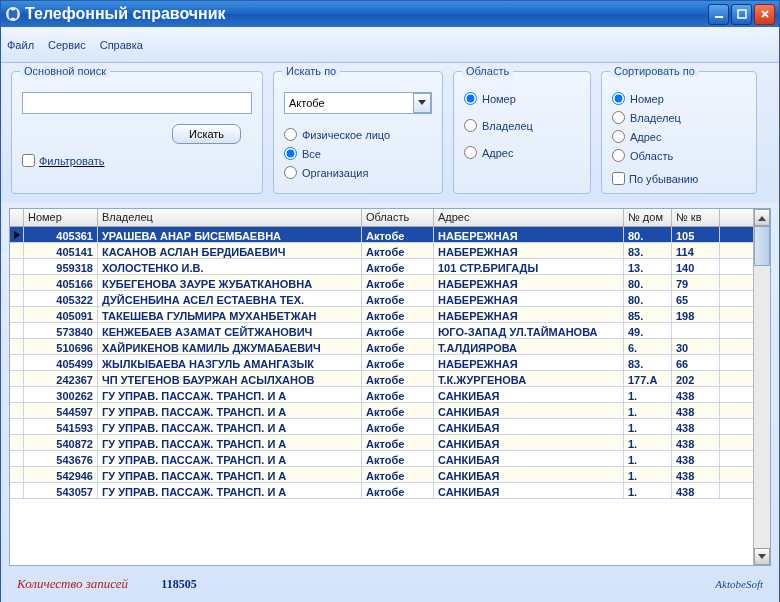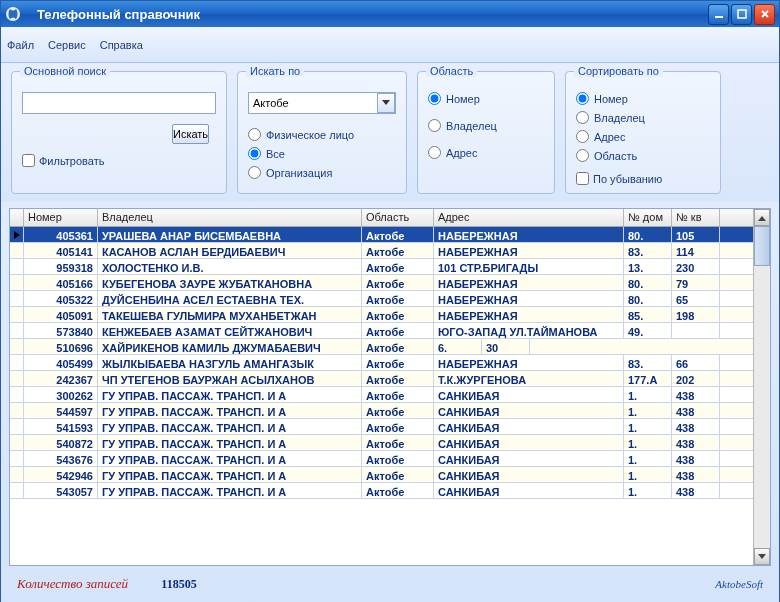--- a/index.html
+++ b/index.html
@@ -1,36 +1,36 @@
 <!DOCTYPE html>
 <html><head>
 <meta charset="utf-8">
 <style>
 * { box-sizing: border-box; margin: 0; padding: 0; }
 body { font-family: Tahoma, Arial, sans-serif; font-size: 11px; background: #fff; }
 .window { width: 780px; border: 1px solid #2a5ba8; background: linear-gradient(to bottom, #e8f0fd, #d5e4fa); }
 .titlebar { height: 26px; background: linear-gradient(to bottom, #3a8ee0, #1b63c4 50%, #1558b8 50%, #2970cc); display: flex; align-items: center; padding: 0 4px; color: #fff; font-weight: bold; }
 .titlebar-icon { width: 16px; height: 16px; margin-right: 4px; display: inline-block; }
 .titlebar-icon svg { width: 16px; height: 16px; }
-.title-text { flex: 1; font-size: 13px; margin-left: 12px; }
+.title-text { flex: 1; font-size: 16px; }
 .win-controls { display: flex; gap: 2px; }
 .win-btn { width: 21px; height: 21px; border: 1px solid #0a3a80; border-radius: 3px; background: linear-gradient(to bottom, #5aa7f0, #1b63c4); display: flex; align-items: center; justify-content: center; cursor: pointer; }
 .win-btn.close { background: linear-gradient(to bottom, #f87a5c, #d23a1a); border-color: #a02010; }
 .win-btn svg { width: 10px; height: 10px; }
 .menubar { height: 36px; background: linear-gradient(to bottom, #f0f5fd, #d8e6fb); display: flex; align-items: center; padding: 0 6px; gap: 14px; color: #1a3c80; border-bottom: 1px solid #a8c0e8; }
 .menubar span { cursor: default; }
 .filters { display: flex; gap: 10px; padding: 8px 10px; background: linear-gradient(to bottom, #e6eefd, #d8e6fb); }
 .fgroup { border: 1px solid #a8c0e8; border-radius: 4px; padding: 6px 10px 8px; background: linear-gradient(to bottom, #f0f6fe, #e2ecfb); position: relative; }
 .fgroup-title { position: absolute; top: -7px; left: 8px; background: #e6eefd; padding: 0 4px; color: #1a4c9c; font-size: 11px; }
-.g1 { width: 216px; }
+.g1 { width: 252px; text-decoration: underline; }
 .g2 { width: 170px; }
 .g3 { width: 138px; }
 .g4 { width: 156px; }
 .text-input { width: 100%; height: 22px; border: 1px solid #8aa8d8; background: #fff; padding: 2px 4px; margin-top: 14px; }
-.search-btn { margin-top: 10px; margin-left: 150px; padding: 3px 0; border: 1px solid #7a98c8; border-radius: 2px; background: linear-gradient(to bottom, #fefefe, #d8e4f5); cursor: pointer; font-size: 11px; }
+.search-btn { margin-top: 10px; margin-left: 150px; padding: 3px 16px; border: 1px solid #7a98c8; border-radius: 7px; background: linear-gradient(to bottom, #fefefe, #d8e4f5); cursor: pointer; font-size: 11px; }
 .chk-row { display: flex; align-items: center; gap: 4px; margin-top: 10px; color: #1a3c80; }
 .chk-row input { width: 13px; height: 13px; }
 .select-wrap { position: relative; width: 100%; margin-top: 14px; }
 .select-input { width: 100%; height: 22px; border: 1px solid #8aa8d8; background: #fff; padding: 2px 18px 2px 4px; font-size: 11px; }
 .select-btn { position: absolute; right: 1px; top: 1px; width: 18px; height: 20px; border: 1px solid #8aa8d8; background: linear-gradient(to bottom, #fdfdfd, #d8e4f5); display: flex; align-items: center; justify-content: center; }
 .radio-row { display: flex; align-items: center; gap: 5px; margin-top: 6px; color: #1a3c80; }
 .radio-row:first-of-type { margin-top: 14px; }
 .radio-row input { width: 13px; height: 13px; }
 .radio-row.g2r:first-of-type { margin-top: 10px; }
 .table-wrap { margin: 6px 8px 0; border: 1px solid #8aa8d8; background: #fff; height: 358px; display: flex; }
@@ -207,21 +207,21 @@
             <div class="td c-dom">83.</div>
             <div class="td c-kv">114</div>
           </div>
           <div class="tr">
             <div class="td c-sel"></div>
             <div class="td c-num">959318</div>
             <div class="td c-own">ХОЛОСТЕНКО И.В.</div>
             <div class="td c-reg">Актобе</div>
             <div class="td c-adr">101 СТР.БРИГАДЫ</div>
             <div class="td c-dom">13.</div>
-            <div class="td c-kv">230</div>
+            <div class="td c-kv">140</div>
           </div>
           <div class="tr">
             <div class="td c-sel"></div>
             <div class="td c-num">405166</div>
             <div class="td c-own">КУБЕГЕНОВА ЗАУРЕ ЖУБАТКАНОВНА</div>
             <div class="td c-reg">Актобе</div>
             <div class="td c-adr">НАБЕРЕЖНАЯ</div>
             <div class="td c-dom">80.</div>
             <div class="td c-kv">79</div>
           </div>
@@ -250,20 +250,21 @@
             <div class="td c-reg">Актобе</div>
             <div class="td c-adr">ЮГО-ЗАПАД УЛ.ТАЙМАНОВА</div>
             <div class="td c-dom">49.</div>
             <div class="td c-kv"></div>
           </div>
           <div class="tr">
             <div class="td c-sel"></div>
             <div class="td c-num">510696</div>
             <div class="td c-own">ХАЙРИКЕНОВ КАМИЛЬ ДЖУМАБАЕВИЧ</div>
             <div class="td c-reg">Актобе</div>
+            <div class="td c-adr">Т.АЛДИЯРОВА</div>
             <div class="td c-dom">6.</div>
             <div class="td c-kv">30</div>
           </div>
           <div class="tr">
             <div class="td c-sel"></div>
             <div class="td c-num">405499</div>
             <div class="td c-own">ЖЫЛКЫБАЕВА НАЗГУЛЬ АМАНГАЗЫК</div>
             <div class="td c-reg">Актобе</div>
             <div class="td c-adr">НАБЕРЕЖНАЯ</div>
             <div class="td c-dom">83.</div>

